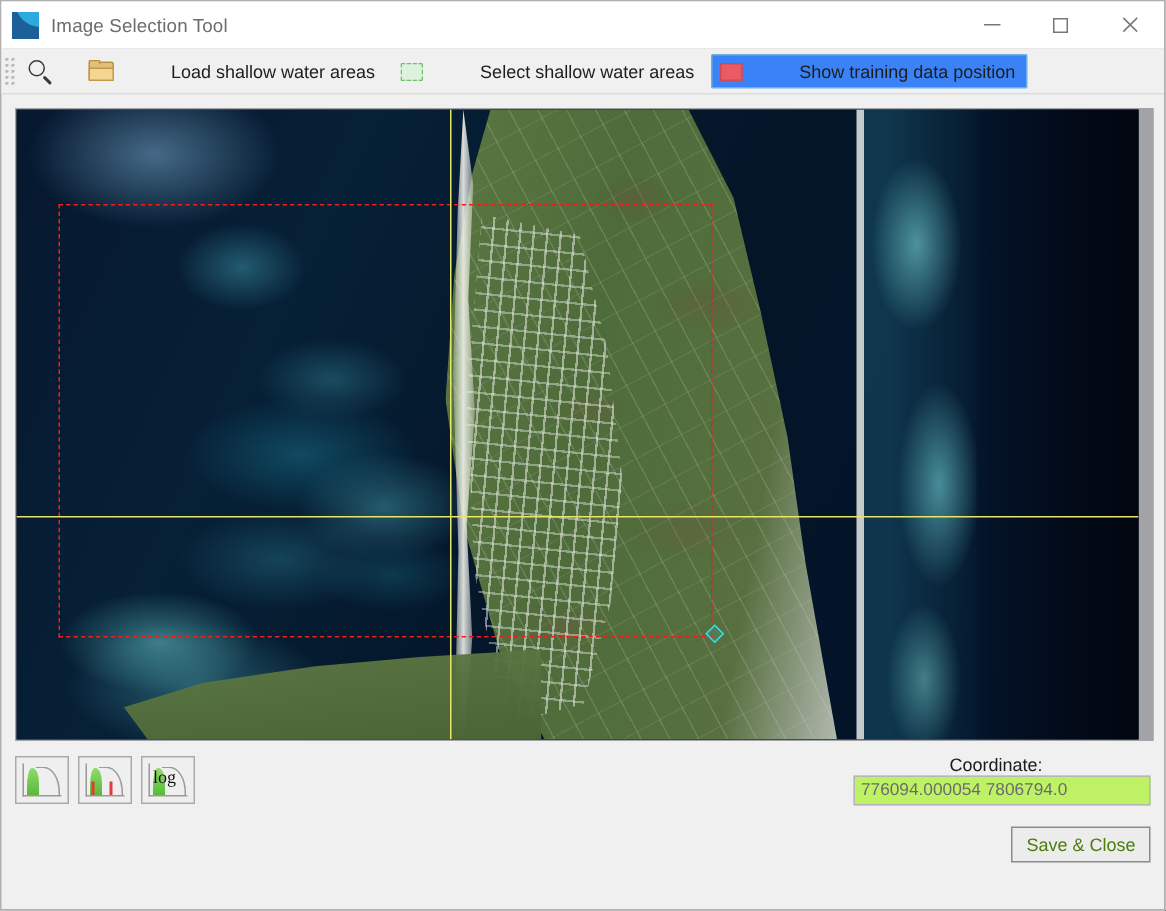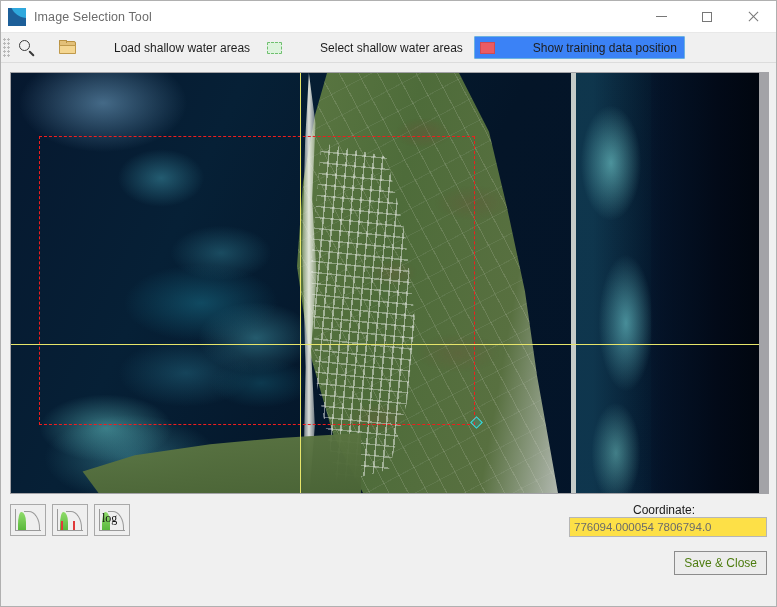--- a/index.html
+++ b/index.html
@@ -352,21 +352,21 @@
   .coord-block {
     margin-left: auto;
     display: flex; align-items: center; flex-direction: column;
   }
   .coord-label {
     font-size: 12px; color: #1a1a1a; margin-right: 8px;
   }
   .coord-input {
     width: 198px; height: 20px;
     border: 1px solid #b6b6b6;
-    background: #fde047;
+    background: #bef264;
     color: #6b6b6b;
     font-size: 11.5px;
     font-family: "Liberation Sans", sans-serif;
     padding: 0 4px;
     box-sizing: border-box;
   }
   .bottom-row2 {
     display: flex;
     justify-content: flex-end;
     margin-top: 14px;

